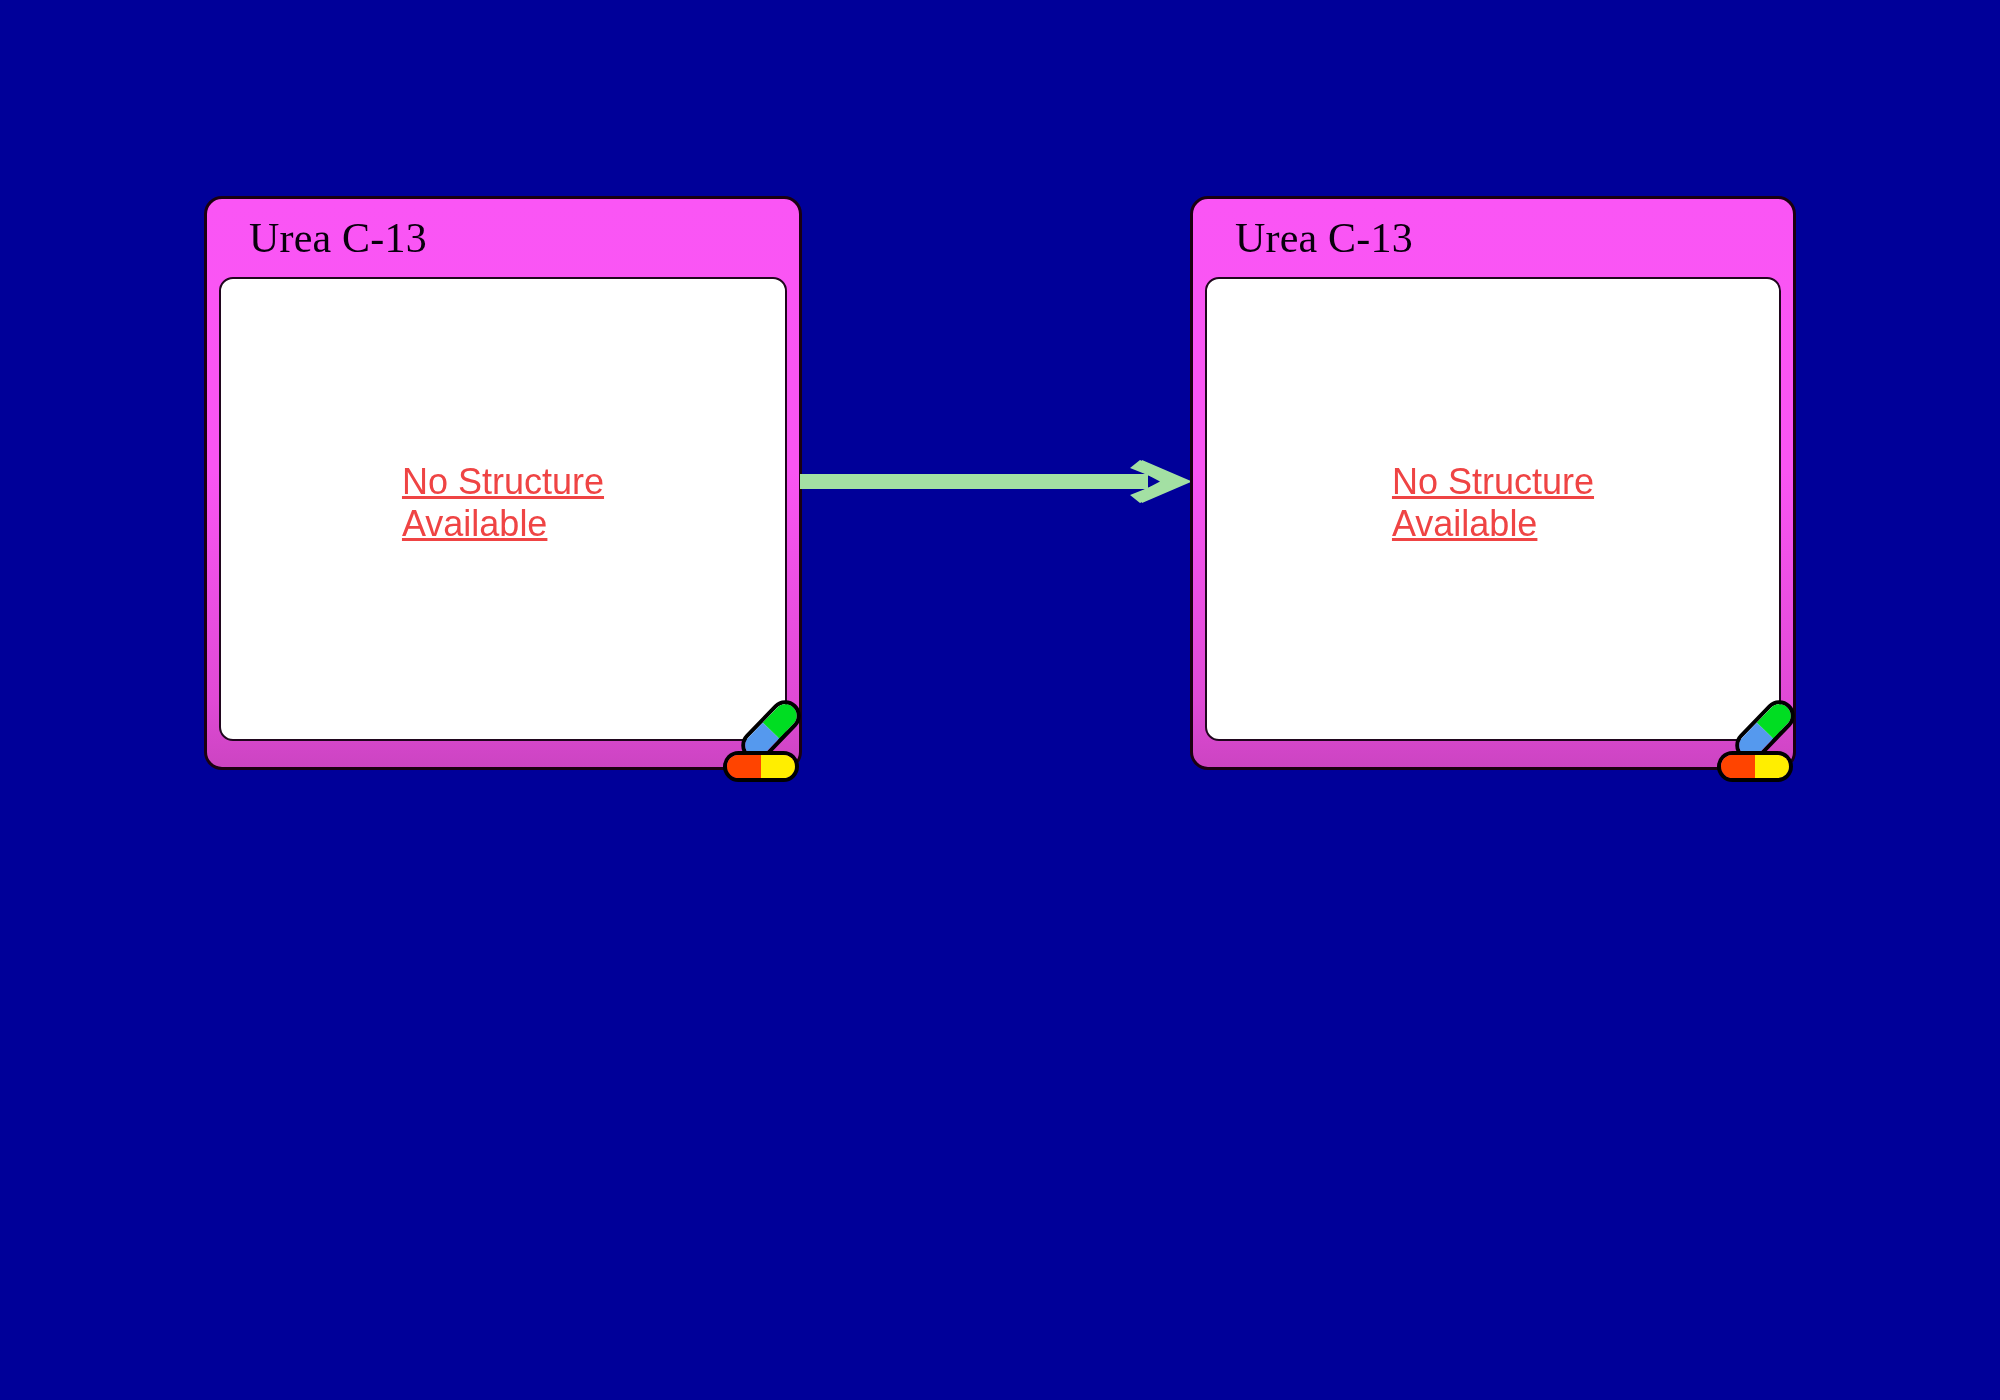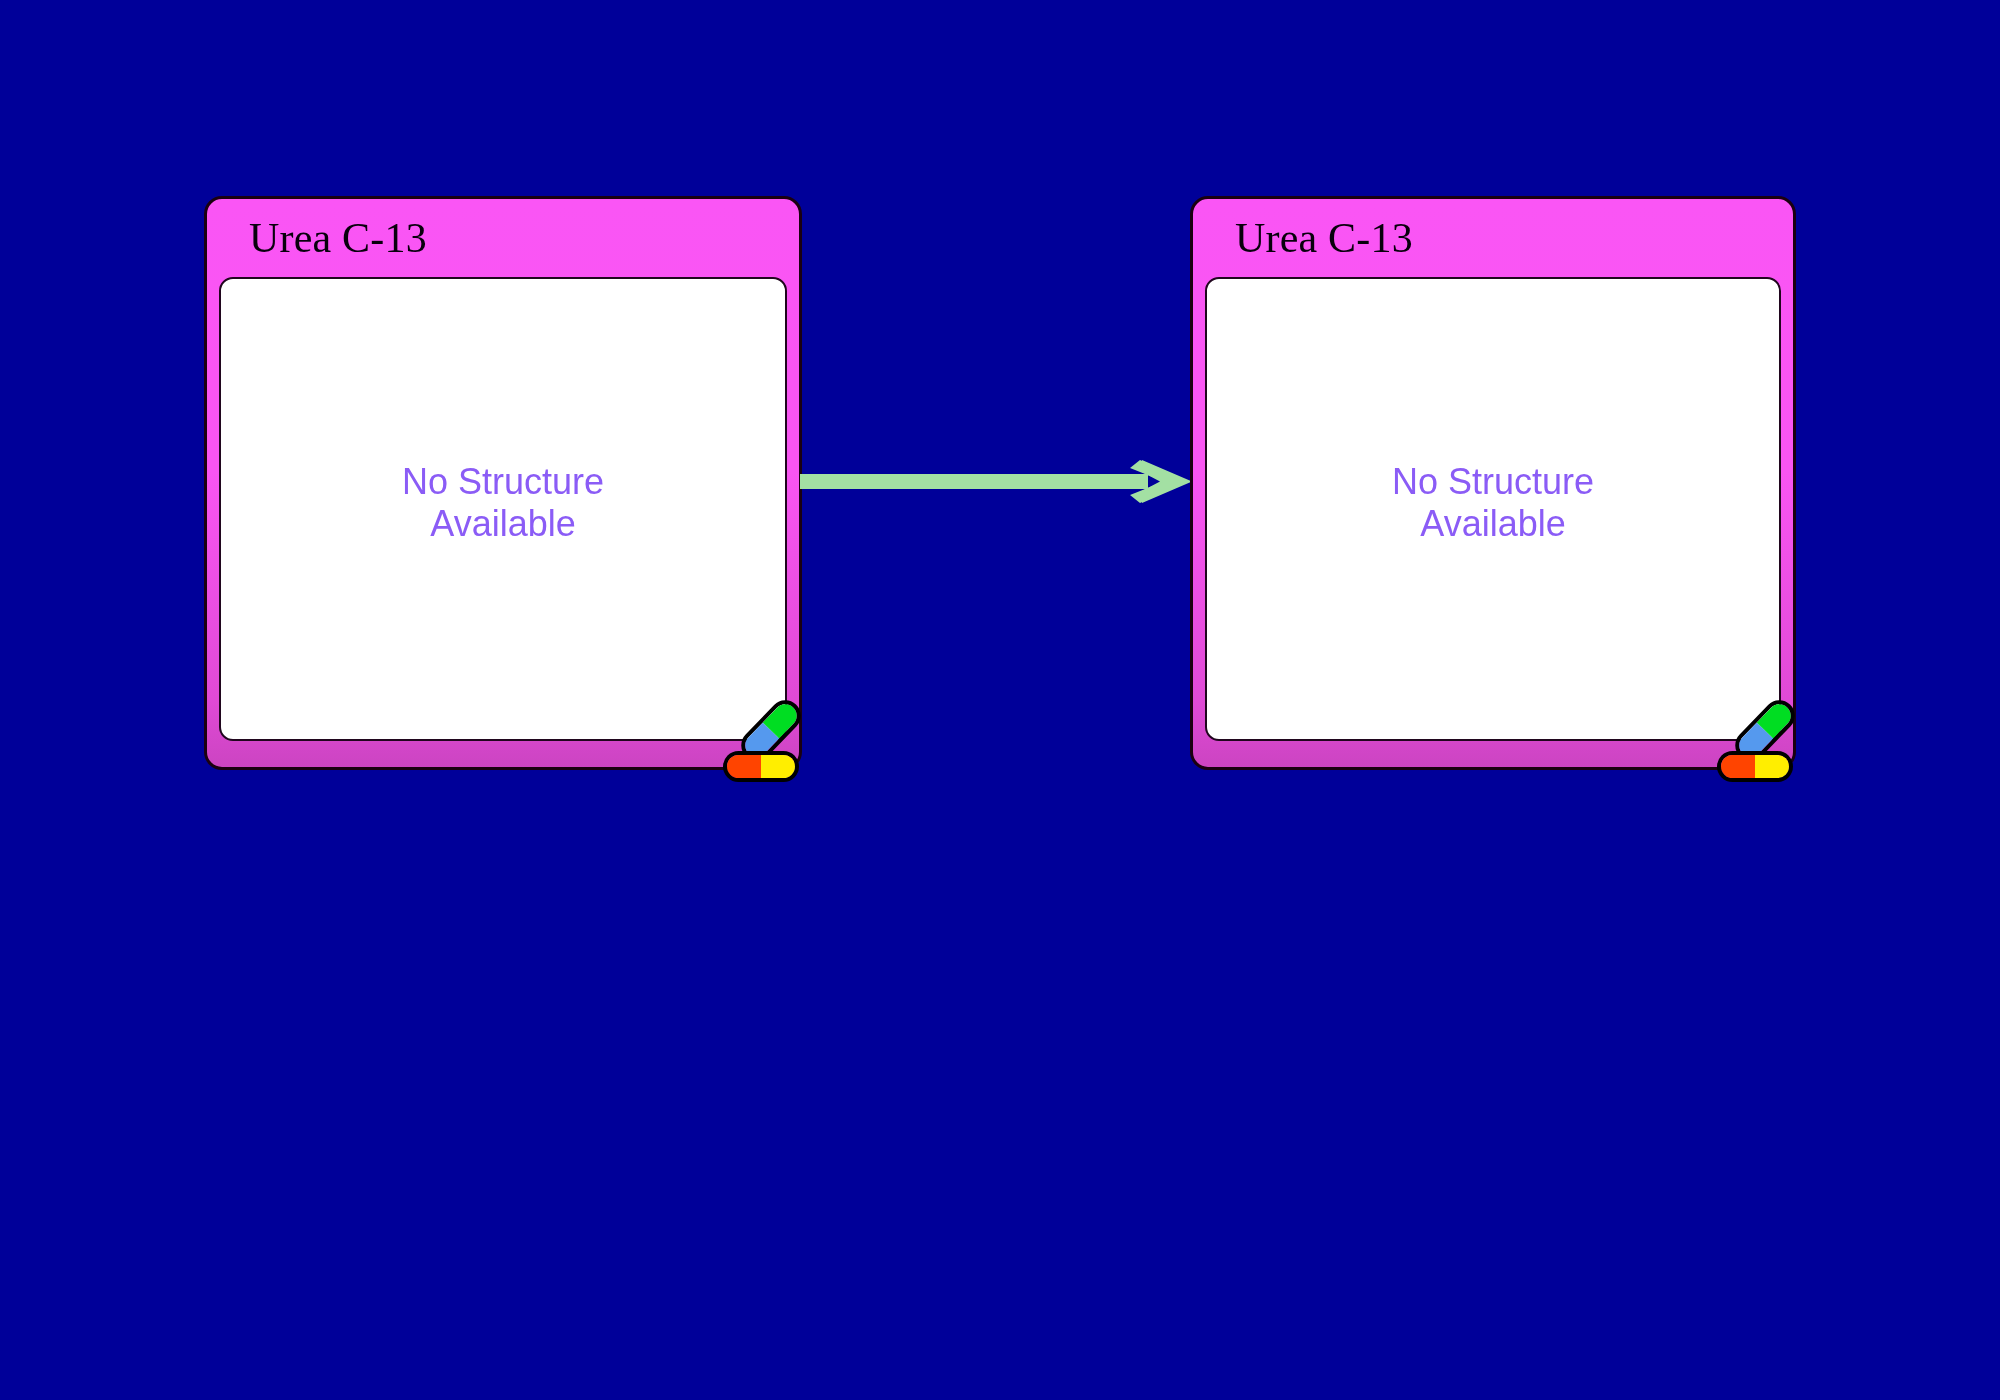--- a/index.html
+++ b/index.html
@@ -68,24 +68,25 @@
     border-radius: 14px;
     display: flex;
     align-items: center;
     justify-content: center;
   }
 
   .placeholder-text {
     font-family: "Liberation Sans", sans-serif;
     font-size: 36px;
     line-height: 1.16;
-    color: #8b5cf6;
-    text-align: center;
+    color: #ef4444;
+    text-align: left;
     white-space: pre-line;
     margin-top: -12px;
+    text-decoration: underline;
   }
 
   
   .badges {
     position: absolute;
     right: -14px;
     bottom: -20px;
     width: 92px;
     height: 74px;
     pointer-events: auto;

